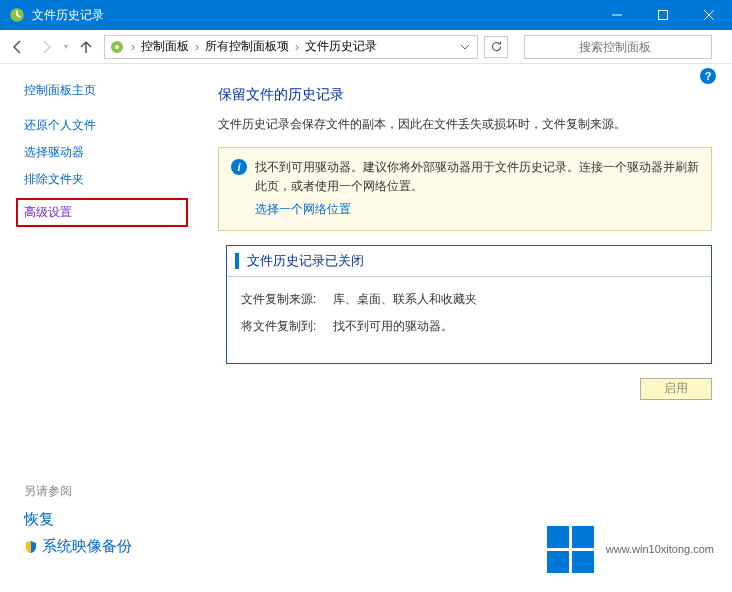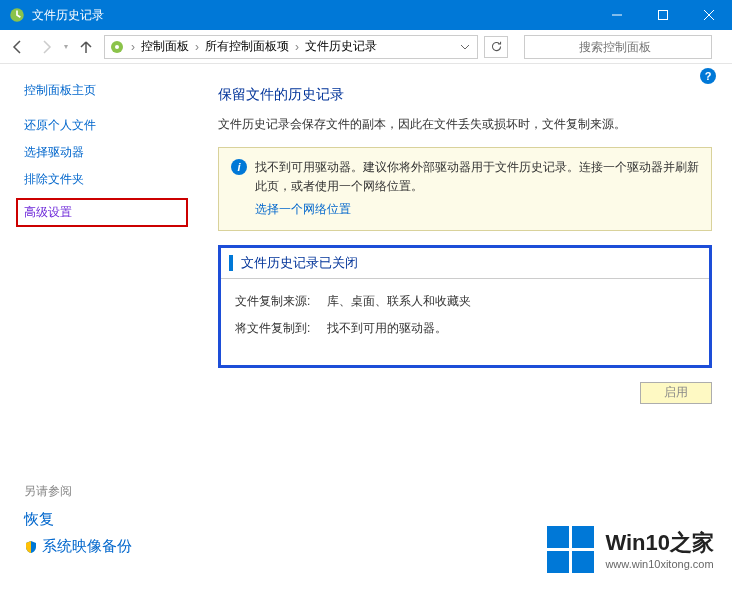--- a/index.html
+++ b/index.html
@@ -43,21 +43,21 @@
     .main { flex: 1; padding: 22px 20px 0 30px; position: relative; }
     .help-icon { position: absolute; top: 4px; right: 16px; width: 16px; height: 16px; border-radius: 50%; background: #0078d7; color: #fff; display: flex; align-items: center; justify-content: center; font-size: 11px; font-weight: bold; }
     .page-title { color: #003399; font-size: 14px; margin-bottom: 12px; }
     .page-subtitle { font-size: 12px; color: #333; margin-bottom: 14px; }
     
     .info-box { border: 1px solid #d9d29b; background: #fdfbe8; padding: 10px 12px; display: flex; margin-bottom: 14px; }
     .info-icon { width: 16px; height: 16px; border-radius: 50%; background: #0078d7; color: #fff; display: flex; align-items: center; justify-content: center; font-size: 11px; font-weight: bold; font-style: italic; flex-shrink: 0; margin-right: 8px; margin-top: 1px; }
     .info-text { font-size: 12px; color: #333; line-height: 1.6; }
     .info-link { color: #0066cc; display: block; margin-top: 4px; }
     
-    .status-box { border: 3px solid #1d4ed8; margin-bottom: 14px; }
+    .status-box { border: 1px solid #1d4ed8; margin-bottom: 14px; margin-left: 8px; }
     .status-header { border-bottom: 1px solid #ccc; padding: 6px 8px; display: flex; align-items: center; }
     .status-bar { width: 4px; height: 16px; background: #0078d7; margin-right: 8px; }
     .status-title { color: #003399; font-size: 13px; }
     .status-body { padding: 14px 14px 18px 14px; font-size: 12px; color: #333; }
     .status-row { display: flex; margin-bottom: 10px; }
     .status-label { width: 92px; }
     
     .enable-btn { float: right; width: 72px; height: 22px; border: 1px solid #adadad; background: #fef9c3; color: #888; font-size: 12px; display: flex; align-items: center; justify-content: center; }
     
     .watermark { position: absolute; bottom: 18px; right: 18px; display: flex; align-items: center; }
@@ -215,17 +215,16 @@
   </div>
 
   <div class="watermark">
     <div class="watermark-logo">
       <div class="logo-sq"></div>
         <div class="logo-sq"></div>
         <div class="logo-sq"></div>
         <div class="logo-sq"></div>
     </div>
     <div class="watermark-text">
-      <div class="watermark-title">Win10之家</div>
       <div class="watermark-url">www.win10xitong.com</div>
     </div>
   </div>
 </div>
 
 </body></html>

